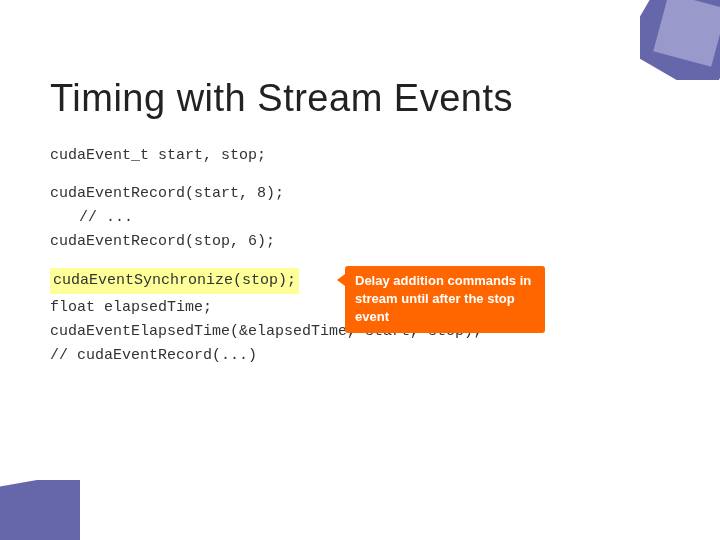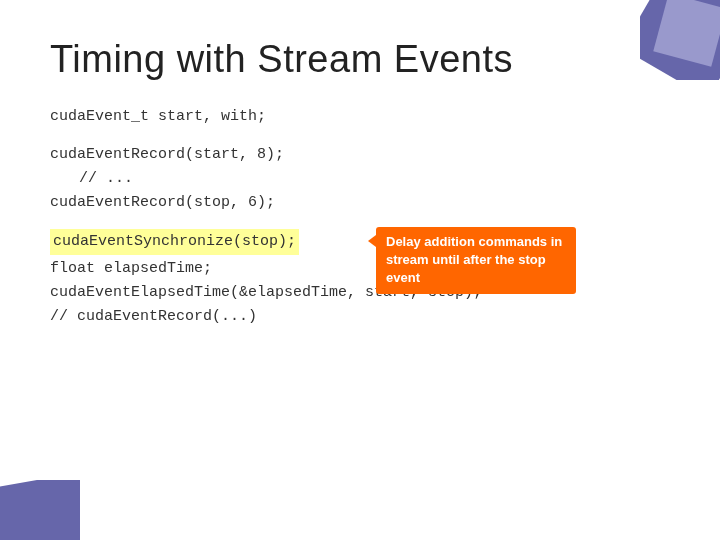--- a/index.html
+++ b/index.html
@@ -58,23 +58,24 @@
       position: absolute;
       bottom: -10px;
       left: -10px;
       width: 100px;
       height: 70px;
       background: #6666aa;
       transform: rotate(-10deg);
     }
 
     .main-content {
-      padding: 38px 50px 20px 50px;
+      padding: 30px 50px 20px 50px;
       position: relative;
       z-index: 1;
+      margin-top: 47px;
     }
 
     .page-title {
       font-size: 38px;
       font-weight: normal;
       color: #222222;
       margin-bottom: 24px;
       letter-spacing: 0.5px;
     }
 
@@ -101,21 +102,21 @@
     }
 
     .code-highlighted {
       background-color: #ffff99;
       color: #333333;
       padding: 1px 3px;
     }
 
     .tooltip-box {
       position: absolute;
-      left: 326px;
+      left: 295px;
       top: -2px;
       background: #ff6600;
       color: #ffffff;
       font-family: Arial, sans-serif;
       font-size: 13px;
       font-weight: bold;
       padding: 6px 10px;
       border-radius: 3px;
       width: 200px;
       line-height: 1.4;
@@ -144,21 +145,21 @@
 <div class="corner-top-right"></div>
 <div class="corner-bottom-left"></div>
 
 <div class="main-content">
 
   <h1 class="page-title">Timing with Stream Events</h1>
 
   <div class="code-block">
 
     <div class="code-section">
-      <span class="code-line">cudaEvent_t start, with;</span>
+      <span class="code-line">cudaEvent_t start, stop;</span>
     </div>
 
     <div class="code-section">
       <span class="code-line">cudaEventRecord(start, 8);</span>
       <span class="code-line">
         <span class="indent">&nbsp;&nbsp;</span><span>  // ...</span>
       </span>
       <span class="code-line">cudaEventRecord(stop, 6);</span>
     </div>
 

